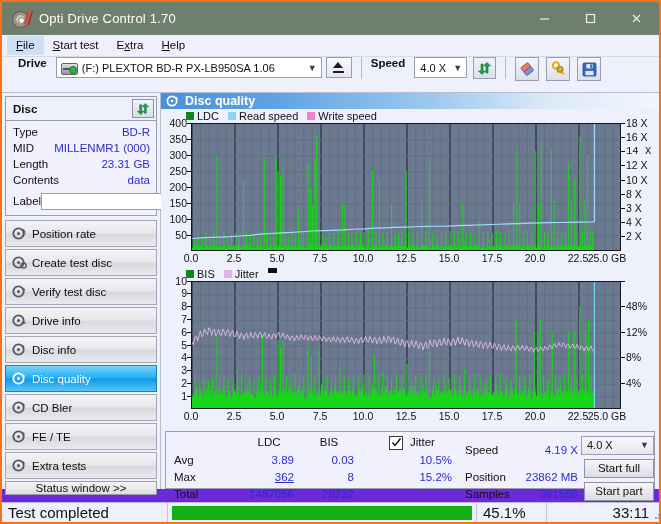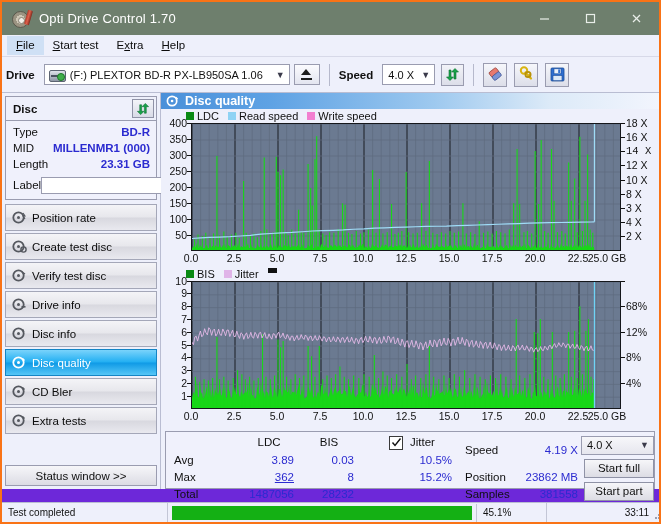--- a/index.html
+++ b/index.html
@@ -59,34 +59,34 @@
     border-bottom:1px solid #d7d9e8;
   }
   .menu-item{
     padding:3px 9px 4px 9px;font-size:11.5px;color:#0b0b0b;
   }
   .menu-item.active{background:#cfe0f5;}
   .menu-item u{text-decoration:underline;}
 
   
   .toolbar{
-    height:35px;background:#eef0fb;display:flex;align-items:center;
-    border-bottom:1px solid #b9bdd2;padding-left:4px;
+    height:35px;background:#eef0fb;display:flex;
+    border-bottom:1px solid #b9bdd2;padding-left:16px;
   }
   .tb-label{font-size:11.5px;font-weight:bold;color:#101010;margin-right:9px;}
   .combo{
     height:21px;border:1px solid #9a9cb0;background:#ffffff;
     display:flex;align-items:center;font-size:11px;color:#111;
     box-sizing:border-box;position:relative;
   }
   .combo .arrow{
     margin-left:auto;width:17px;height:100%;display:flex;align-items:center;justify-content:center;
     color:#3a3a4a;font-size:9px;
   }
-  .drive-combo{width:246px;}
+  .drive-combo{width:266px;}
   .drive-ico{
     width:16px;height:13px;margin:0 5px 0 4px;flex:none;position:relative;
   }
   .drive-ico .body{position:absolute;left:0;top:2px;width:15px;height:10px;border-radius:2px;
     background:linear-gradient(180deg,#dfe3ea,#8e96a6);border:1px solid #5c6472;}
   .drive-ico .slot{position:absolute;left:2px;top:7px;width:9px;height:2px;background:#4b5260;}
   .drive-ico .dot{position:absolute;right:0px;bottom:0px;width:6px;height:6px;border-radius:50%;
     background:#3fae4a;border:1px solid #1d7a28;}
   .eject-btn{
     width:26px;height:21px;margin-left:4px;border:1px solid #9a9cb0;background:linear-gradient(180deg,#fbfbfe,#e3e5f0);
@@ -126,21 +126,21 @@
   }
   .disc-head .t{font-weight:bold;font-size:11.5px;color:#111;}
   .reload-btn{
     margin-left:auto;margin-right:2px;width:22px;height:19px;
     border:1px solid #8f92a6;background:linear-gradient(180deg,#f3f4f9,#d9dbe7);
     display:flex;align-items:center;justify-content:center;box-sizing:border-box;
   }
   .disc-rows{padding:3px 6px 4px 7px;}
   .drow{display:flex;justify-content:space-between;font-size:11.5px;line-height:16px;}
   .drow .k{color:#101010;}
-  .drow .v{color:#2b2bd0;font-weight:bold;}
+  .drow .v{color:#2b2bd0;}
   .label-row{display:flex;align-items:center;margin-top:3px;}
   .label-row .k{font-size:11.5px;color:#101010;width:40px;}
   .label-input{
     flex:1;height:17px;background:#fff;border:1px solid #9a9cb0;box-sizing:border-box;
     margin-right:4px;
   }
   .disc-ico-btn{
     width:22px;height:20px;border:1px solid #8f92a6;background:linear-gradient(180deg,#f3f4f9,#dcdee7);
     display:flex;align-items:center;justify-content:center;box-sizing:border-box;
   }
@@ -217,21 +217,21 @@
   .scombo .arrow{margin-left:auto;width:17px;display:flex;align-items:center;justify-content:center;font-size:9px;color:#3a3a4a;}
 
   
   .statusbar{
     position:absolute;left:0;bottom:0;width:661px;height:20px;
     background:#eef0fb;border-top:1px solid #b9bdd2;
     display:flex;align-items:center;box-sizing:border-box;
   }
   .sb-cell{
     height:20px;display:flex;align-items:center;box-sizing:border-box;
-    border-right:1px solid #c3c6d6;font-size:10px;color:#111;padding:0 6px;
+    border-right:1px solid #c3c6d6;font-size:15px;color:#111;padding:0 6px;
   }
   .sb-msg{width:166px;}
   .sb-prog{width:300px;padding:2px 4px;border-right:1px solid #c3c6d6;}
   .progbar{width:100%;height:14px;background:#ffffff;border:0;}
   .progfill{height:100%;background:#14b014;}
   .sb-pct{width:70px;}
   .sb-time{flex:1;justify-content:flex-end;border-right:0;padding-right:14px;}
   .grip{position:absolute;right:2px;bottom:2px;width:10px;height:10px;}
   .grip i{position:absolute;width:2px;height:2px;background:#9a9cb0;}
 </style>
@@ -346,20 +346,24 @@
             <span class="v">BD-R</span>
           </div>
           <div class="drow">
             <span class="k">MID</span>
             <span class="v">MILLENMR1 (000)</span>
           </div>
           <div class="drow">
             <span class="k">Length</span>
             <span class="v">23.31 GB</span>
           </div>
+          <div class="drow">
+            <span class="k">Contents</span>
+            <span class="v">data</span>
+          </div>
           <div class="label-row">
             <span class="k">Label</span>
             <input class="label-input" type="text" value="" style="">
             <div class="disc-ico-btn">
               <svg width="15" height="15" viewBox="0 0 15 15">
                 <circle cx="7.5" cy="7.5" r="6.2" fill="#e4e07a" stroke="#8a8531" stroke-width="0.8"></circle>
                 <circle cx="7.5" cy="7.5" r="3.6" fill="#f2efae" stroke="#b5af5c" stroke-width="0.6"></circle>
                 <circle cx="7.5" cy="7.5" r="1.5" fill="#fafae6" stroke="#8a8531" stroke-width="0.5"></circle>
               </svg>
             </div>
@@ -430,20 +434,30 @@
         </div>
         <div class="nav">
           <span class="ni">
             <svg width="15" height="15" viewBox="0 0 15 15">
                 <circle cx="6.5" cy="7.5" r="5.2" fill="none" stroke="#55585f" stroke-width="1.8"></circle>
                 <circle cx="6.5" cy="7.5" r="1.5" fill="#55585f"></circle>
                 <path d="M10.5 3.5 L12.5 5.5" stroke="#55585f" stroke-width="1.4"></path>
               </svg>
           </span>
           <span>CD Bler</span>
+        </div>
+        <div class="nav">
+          <span class="ni">
+            <svg width="15" height="15" viewBox="0 0 15 15">
+                <circle cx="6.5" cy="7.5" r="5.2" fill="none" stroke="#55585f" stroke-width="1.8"></circle>
+                <circle cx="6.5" cy="7.5" r="1.5" fill="#55585f"></circle>
+                <path d="M10.5 3.5 L12.5 5.5" stroke="#55585f" stroke-width="1.4"></path>
+              </svg>
+          </span>
+          <span>FE / TE</span>
         </div>
         <div class="nav">
           <span class="ni">
             <svg width="15" height="15" viewBox="0 0 15 15">
                 <circle cx="6.5" cy="7.5" r="5.2" fill="none" stroke="#55585f" stroke-width="1.8"></circle>
                 <circle cx="6.5" cy="7.5" r="1.5" fill="#55585f"></circle>
                 <path d="M10.5 3.5 L12.5 5.5" stroke="#55585f" stroke-width="1.4"></path>
               </svg>
           </span>
           <span>Extra tests</span>
@@ -919,21 +933,21 @@
                 <line x1="402.47999999999996" x2="402.47999999999996" y1="0" y2="128" stroke="#6fd3f5" stroke-width="1.3"></line>
               </svg>
             </div>
           <div class="yaxis-r" id="yaxr-b" style="height: 128px;">
               <div class="yt" style="top: 102.4px;">4%</div>
               <div class="tick" style="top: 102.4px;"></div>
               <div class="yt" style="top: 76.8px;">8%</div>
               <div class="tick" style="top: 76.8px;"></div>
               <div class="yt" style="top: 51.2px;">12%</div>
               <div class="tick" style="top: 51.2px;"></div>
-              <div class="yt" style="top: 25.6px;">68%</div>
+              <div class="yt" style="top: 25.6px;">48%</div>
               <div class="tick" style="top: 25.6px;"></div>
               <div class="yt" style="top: 0px; margin-left: 42px;">20%</div>
               <div class="tick" style="top: 0px;"></div>
             </div>
         </div>
         <div class="plot-row">
           <div style="width:30px;flex:none;"></div>
           <div class="xaxis" id="xax-b" style="width: 430px;">
               <div class="xt" style="left: 0px;">0.0</div>
               <div class="xt" style="left: 43px;">2.5</div>

